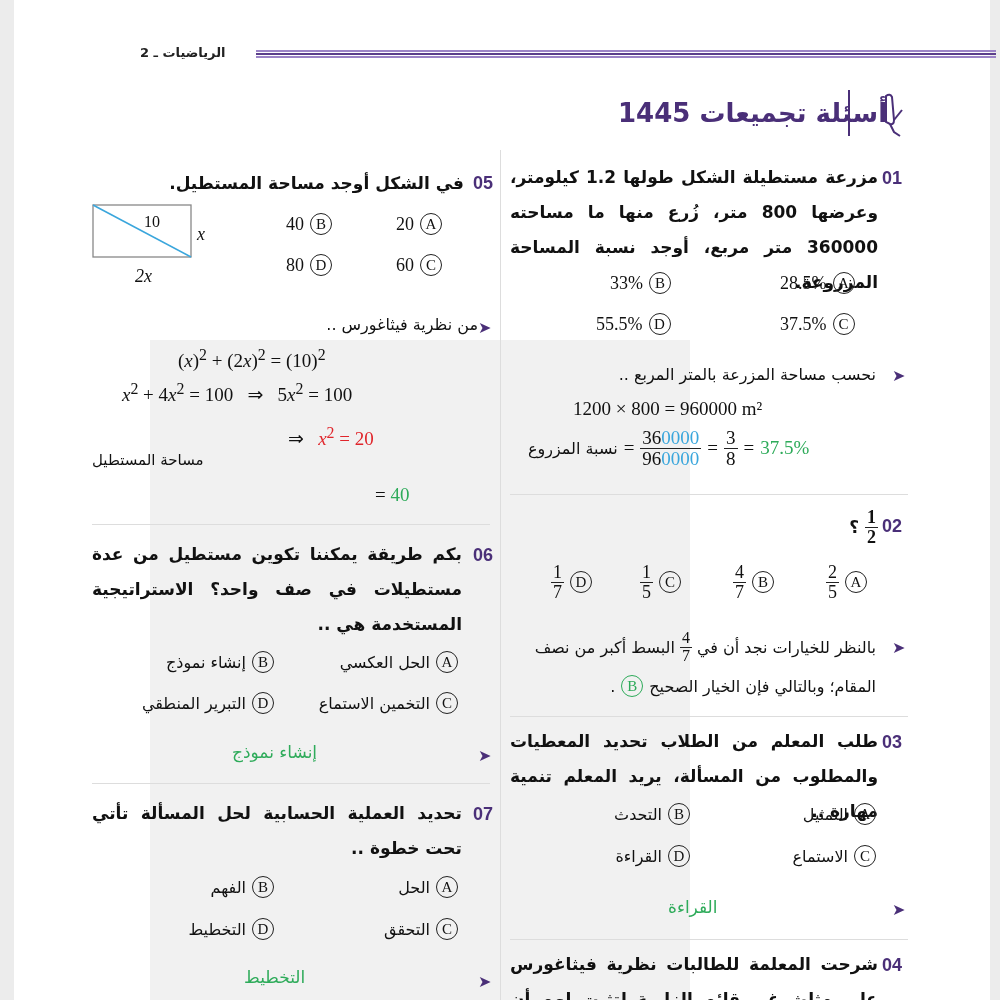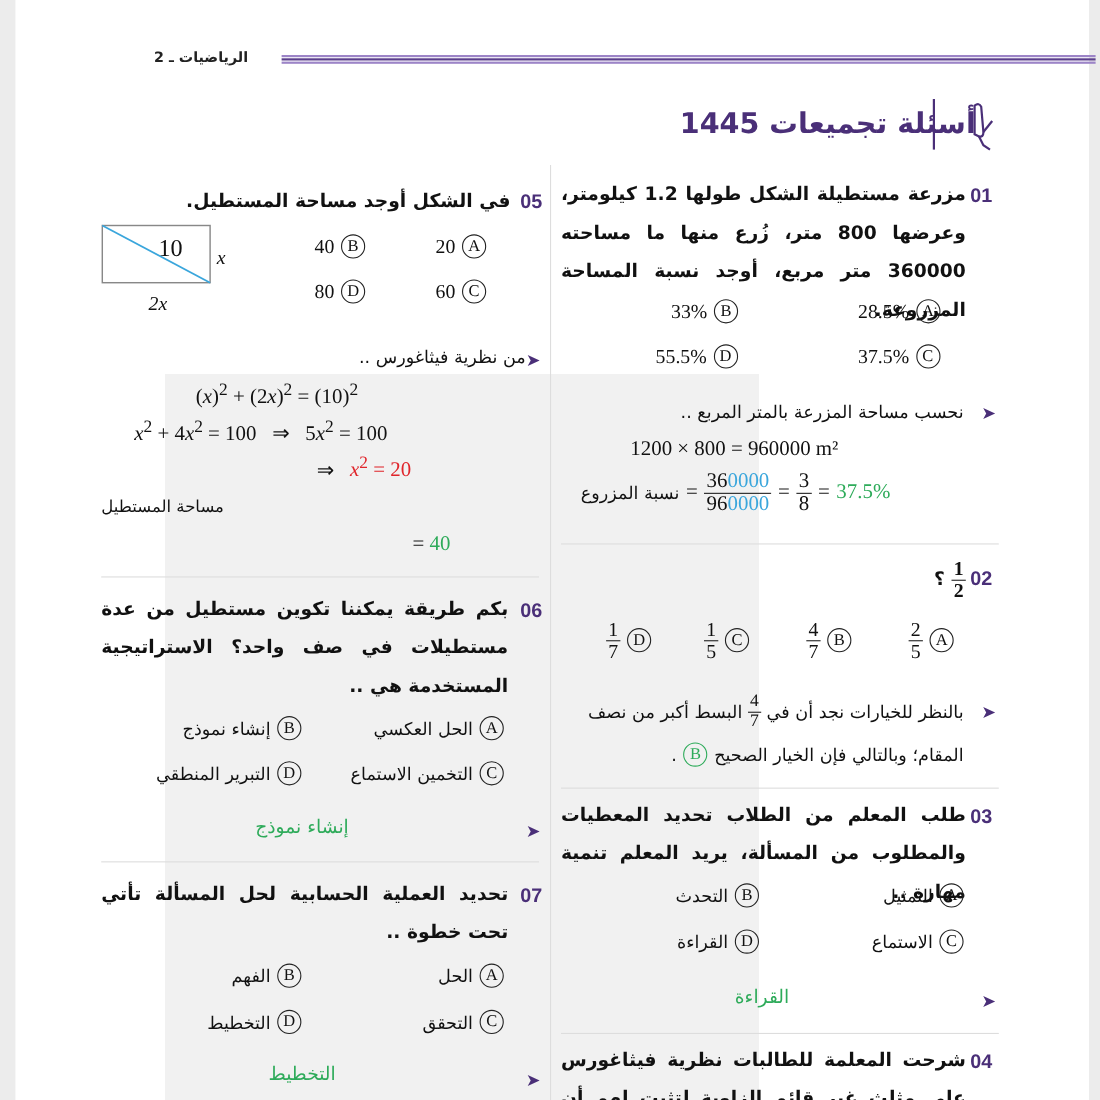--- a/index.html
+++ b/index.html
@@ -171,21 +171,21 @@
 
   <div class="qnum" style="left:882px;top:955px;">04</div>
   <div class="q" style="left:510px;top:947px;width:368px;height:53px;overflow:hidden;">شرحت المعلمة للطالبات نظرية فيثاغورس على مثلث غير قائم الزاوية لتثبت لهم أن النظرية تنطبق</div>
 
   <div class="qnum" style="left:473px;top:173px;">05</div>
   <div class="q" style="right:536px;top:166px;white-space:nowrap;">في الشكل أوجد مساحة المستطيل.</div>
   <svg style="position:absolute;left:90px;top:202px;width:130px;height:90px;" viewBox="0 0 130 90">
     <rect x="3" y="3" width="98" height="52" fill="none" stroke="#888" stroke-width="1.3"></rect>
     <line x1="3" y1="3" x2="101" y2="55" stroke="#3aa6dc" stroke-width="1.6"></line>
   </svg>
-  <div class="math" style="left:144px;top:213px;font-size:22px;">10</div>
+  <div class="math" style="left:144px;top:213px;font-size:16px;">10</div>
   <div class="math" style="left:197px;top:224px;font-size:18px;font-style:italic;">x</div>
   <div class="math" style="left:135px;top:266px;font-size:18px;font-style:italic;">2x</div>
   <div class="opt" style="left:396px;top:213px;">
       <span class="circ">A</span>
       <span>20</span>
     </div>
   <div class="opt" style="left:286px;top:213px;">
       <span class="circ">B</span>
       <span>40</span>
     </div>
@@ -194,21 +194,21 @@
       <span>60</span>
     </div>
   <div class="opt" style="left:286px;top:254px;">
       <span class="circ">D</span>
       <span>80</span>
     </div>
   <div class="arrow" style="left:478px;top:318px;">➤</div>
   <div class="sol" style="right:522px;top:315px;">من نظرية فيثاغورس ..</div>
   <div class="math" style="left:178px;top:346px;">(<i class="v">x</i>)<sup>2</sup> + (2<i class="v">x</i>)<sup>2</sup> = (10)<sup>2</sup></div>
   <div class="math" style="left:122px;top:380px;"><i class="v">x</i><sup>2</sup> + 4<i class="v">x</i><sup>2</sup> = 100 &nbsp;&nbsp;⇒&nbsp;&nbsp; 5<i class="v">x</i><sup>2</sup> = 100</div>
-  <div class="math" style="left:288px;top:413px;text-align:center;">⇒&nbsp;&nbsp; <span class="red"><i class="v">x</i><sup>2</sup> = <span>20</span></span></div>
+  <div class="math" style="left:288px;top:424px;text-align:center;">⇒&nbsp;&nbsp; <span class="red"><i class="v">x</i><sup>2</sup> = <span>20</span></span></div>
   <div class="math" style="left:92px;top:451px;display:flex;gap:24px;align-items:baseline;">
     <span style="font-family:'DejaVu Sans',sans-serif;font-size:15px;">مساحة المستطيل</span>
   </div>
   <div class="math" style="left:375px;top:484px;">= <span class="green">40</span></div>
   <div class="hsep" style="left:92px;top:524px;width:398px;"></div>
 
   <div class="qnum" style="left:473px;top:545px;">06</div>
   <div class="q" style="left:92px;top:537px;width:370px;">بكم طريقة يمكننا تكوين مستطيل من عدة مستطيلات في صف واحد؟ الاستراتيجية المستخدمة هي ..</div>
   <div class="opt" style="right:542px;top:651px;font-family:'DejaVu Sans',sans-serif;font-size:16px;">
       <span class="circ">A</span>

